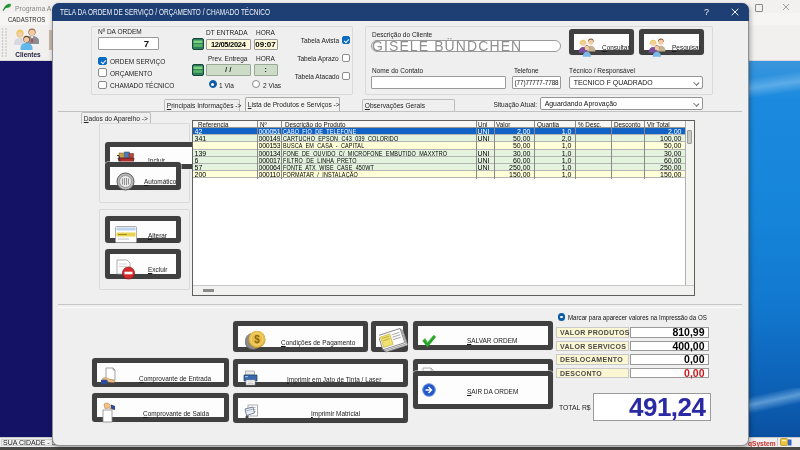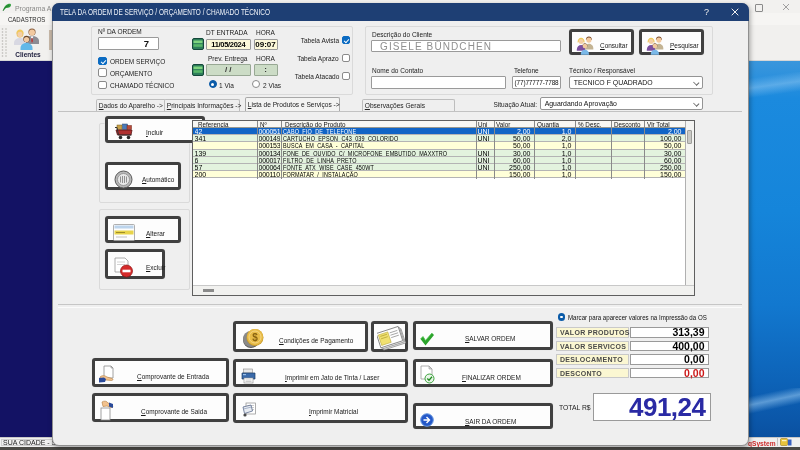--- a/index.html
+++ b/index.html
@@ -3,21 +3,21 @@
 <meta charset="utf-8">
 <style>
 html,body{margin:0;padding:0;}
 body{width:800px;height:450px;overflow:hidden;position:relative;font-family:"Liberation Sans",sans-serif;background:#efefef;}
 .abs{position:absolute;}
 .lbl{position:absolute;font-size:7.5px;color:#222;white-space:nowrap;transform:scale(.87,1);transform-origin:0 0;}
 .lbl.ra{transform-origin:100% 0;text-align:right;}
 .fld{position:absolute;background:#fff;border:1px solid #9a9a9a;border-radius:1px;box-sizing:border-box;}
 .cream{background:#fcf8d9;}
 .grn{background:#ccdcc6;border:1px solid #98a894;}
-.btn{position:absolute;background:#fdfdfd;border:3px solid #404040;border-radius:3px;box-sizing:border-box;box-shadow:0 0 0 0.5px #e8e8e8;}
+.btn{position:absolute;background:#fdfdfd;border:5px solid #404040;border-radius:3px;box-sizing:border-box;box-shadow:0 0 0 0.5px #e8e8e8;}
 .btn .t{position:absolute;font-size:7.5px;color:#1a1a1a;white-space:nowrap;transform:scale(.86,1);transform-origin:0 0;}
 .cb{position:absolute;width:8.5px;height:8.5px;box-sizing:border-box;border:1px solid #8a8a8a;border-radius:2px;background:#fff;}
 .cb.on{background:#0b6bc2;border-color:#0b6bc2;}
 .cb.on:after{content:"";position:absolute;left:1.5px;top:2px;width:4px;height:2px;border-left:1.2px solid #fff;border-bottom:1.2px solid #fff;transform:rotate(-48deg);}
 .u{text-decoration:underline;}
 .tab{position:absolute;top:99px;height:12px;background:#efefef;border:1px solid #bdbdbd;border-bottom:none;border-radius:2px 2px 0 0;font-size:7.5px;color:#222;line-height:12px;white-space:nowrap;box-sizing:border-box;}
 .tab i{font-style:normal;display:inline-block;transform:scale(.88,1);transform-origin:0 0;padding-left:2px;}
 .gb{position:absolute;border:1px solid #dadada;border-radius:2px;}
 .ddown{position:absolute;background:#fff;border:1px solid #949494;border-radius:2px;box-sizing:border-box;font-size:7.5px;color:#111;}
 .ddown span.tx{display:inline-block;transform:scale(.92,1);transform-origin:0 0;padding-left:4px;white-space:nowrap;}
@@ -133,21 +133,21 @@
 <div class="lbl" style="left:109.5px;top:68.5px;">ORÇAMENTO</div>
 <div class="cb" style="left:98px;top:80.5px;"></div>
 <div class="lbl" style="left:109.5px;top:81px;">CHAMADO TÉCNICO</div>
 <div class="lbl" style="left:206px;top:27.5px;">DT ENTRADA</div>
 <div class="lbl" style="left:255.5px;top:27.5px;">HORA</div>
 <svg class="abs" style="left:192px;top:38px;" width="12" height="12" viewBox="0 0 12 12">
     <rect x="0.5" y="0.5" width="11" height="11" rx="1.5" fill="#2e7d5b" stroke="#14483a" stroke-width="1"></rect>
     <rect x="1.5" y="2.5" width="9" height="2.6" fill="#7ed47e"></rect>
     <rect x="1.5" y="6.2" width="9" height="2.6" fill="#58b868"></rect>
   </svg>
-<div class="fld cream" style="left:206px;top:38.5px;width:44.5px;height:11.5px;font-size:7.5px;font-weight:bold;text-align:center;line-height:10.5px;letter-spacing:-0.3px;">11/05/2024</div>
+<div class="fld cream" style="left:206px;top:38.5px;width:44.5px;height:11.5px;font-size:7.5px;font-weight:bold;text-align:center;line-height:10.5px;letter-spacing:-0.3px;">12/05/2024</div>
 <div class="fld cream" style="left:253.5px;top:38.5px;width:24px;height:11.5px;font-size:8px;font-weight:bold;text-align:center;line-height:10.5px;">09:07</div>
 <div class="lbl" style="left:208px;top:53.5px;">Prev. Entrega</div>
 <div class="lbl" style="left:255.5px;top:53.5px;">HORA</div>
 <svg class="abs" style="left:192px;top:63.5px;" width="12" height="12" viewBox="0 0 12 12">
     <rect x="0.5" y="0.5" width="11" height="11" rx="1.5" fill="#2e7d5b" stroke="#14483a" stroke-width="1"></rect>
     <rect x="1.5" y="2.5" width="9" height="2.6" fill="#7ed47e"></rect>
     <rect x="1.5" y="6.2" width="9" height="2.6" fill="#58b868"></rect>
   </svg>
 <div class="fld grn" style="left:206px;top:64px;width:44.5px;height:11.5px;font-size:8px;font-weight:bold;text-align:center;line-height:10.5px;color:#333;">/ /</div>
 <div class="fld grn" style="left:253.5px;top:64px;width:24px;height:11.5px;font-size:8px;font-weight:bold;text-align:center;line-height:10.5px;color:#333;">:</div>
@@ -158,21 +158,21 @@
 <div class="lbl" style="left:262.5px;top:80.5px;">2 Vias</div>
 <div class="lbl ra" style="right:461px;top:36px;">Tabela Avista</div>
 <div class="cb on" style="left:341.5px;top:35.5px;"></div>
 <div class="lbl ra" style="right:461px;top:54px;">Tabela Aprazo</div>
 <div class="cb" style="left:341.5px;top:53.5px;"></div>
 <div class="lbl ra" style="right:461px;top:72px;">Tabela Atacado</div>
 <div class="cb" style="left:341.5px;top:71.5px;"></div>
 
 <div class="gb" style="left:365px;top:25.5px;width:345.5px;height:67px;"></div>
 <div class="lbl" style="left:372px;top:29.5px;">Descrição do Cliente</div>
-<div class="fld" style="left:371px;top:39.5px;width:190px;height:12.5px;font-size:10px;color:#8f8f8f;line-height:11.5px;padding-left:8px;letter-spacing:1.1px;">GISELE BÜNDCHEN</div>
+<div class="fld" style="left:371px;top:39.5px;width:190px;height:12.5px;font-size:14px;color:#8f8f8f;line-height:11.5px;padding-left:0;letter-spacing:1.1px;border-radius:6px;">GISELE BÜNDCHEN</div>
 <div class="btn" style="left:569px;top:29px;width:64.5px;height:26px;">
 <svg class="abs" style="left:3px;top:3px;" width="20" height="20" viewBox="0 0 20 20">
       <path d="M2.6 7.2 C2.6 4.4 4.2 2.8 6.1 2.8 C8 2.8 9.6 4.4 9.6 7.2 C9.6 8.4 8.6 6.2 6.1 6.2 C3.6 6.2 2.6 8.4 2.6 7.2 Z" fill="#ecc954"></path>
       <circle cx="6.1" cy="6.6" r="2.5" fill="#f4cfa5"></circle>
       <path d="M1.8 14.8 C1.8 11.6 3.8 10 6.1 10 C8.4 10 10.4 11.6 10.4 14.8 L10.4 15.8 L1.8 15.8 Z" fill="#7c4fa0"></path>
       <path d="M10.9 4.8 C10.9 2.7 12.3 1.5 13.9 1.5 C15.5 1.5 16.9 2.7 16.9 4.8 C16.9 5.7 16.2 4 13.9 4 C11.6 4 10.9 5.7 10.9 4.8 Z" fill="#7a4a28"></path>
       <circle cx="13.9" cy="5.1" r="2.6" fill="#f2c9a0"></circle>
       <path d="M10.2 13.2 C10.2 10.2 11.9 8.7 13.9 8.7 C15.9 8.7 18.3 10.2 18.3 13.2 L18.3 14.4 L10.2 14.4 Z" fill="#c3b393"></path>
       <path d="M7.4 11.2 C7.4 9.4 8.6 8.3 9.9 8.3 C11.2 8.3 12.4 9.4 12.4 11.2 C12.4 12 11.7 10.5 9.9 10.5 C8.1 10.5 7.4 12 7.4 11.2 Z" fill="#6e4a2a"></path>
       <circle cx="9.9" cy="11" r="2.3" fill="#f2c9a0"></circle>
@@ -194,31 +194,31 @@
     </svg>
 <div class="t" style="left:28px;top:8.5px;"><span class="u">P</span>esquisar</div>
   </div>
 <div class="lbl" style="left:372px;top:66px;">Nome do Contato</div>
 <div class="fld" style="left:371px;top:76px;width:135px;height:12.5px;"></div>
 <div class="lbl" style="left:514px;top:66px;">Telefone</div>
 <div class="fld" style="left:512px;top:76px;width:49px;height:12.5px;font-size:6.4px;line-height:11px;text-align:center;color:#111;letter-spacing:-0.1px;">(77)77777-7788</div>
 <div class="lbl" style="left:569px;top:66px;">Técnico / Responsável</div>
 <div class="ddown" style="left:569px;top:75.5px;width:134px;height:13px;line-height:12px;"><span class="tx">TECNICO F QUADRADO</span><span class="ar"></span></div>
 
-<div class="tab" style="left:96px;width:70px;"><i><span class="u">D</span>ados do Aparelho -&gt;</i></div>
+<div class="tab" style="left:81px;width:70px;margin-top:13px;"><i><span class="u">D</span>ados do Aparelho -&gt;</i></div>
 <div class="tab" style="left:164px;width:76px;"><i><span class="u">P</span>rincipais Informações -&gt;</i></div>
 <div class="tab" style="left:341px;width:93px;margin-left:21px;"><i><span class="u">O</span>bservações Gerais</i></div>
 <div class="abs" style="left:58px;top:110.5px;width:684px;height:1px;background:#c2c2c2;"></div>
 <div class="tab" style="left:245px;top:97px;width:95px;height:14px;line-height:14px;background:#f3f3f2;border-color:#a8a8a8;"><i><span class="u">L</span>ista de Produtos e Serviços -&gt;</i></div>
 <div class="lbl ra" style="right:263px;top:100px;">Situação Atual:</div>
 <div class="ddown" style="left:540px;top:97px;width:163px;height:13px;line-height:12px;"><span class="tx">Aguardando Aprovação</span><span class="ar"></span></div>
 
 <div class="gb" style="left:99px;top:123px;width:89px;height:78px;"></div>
 <div class="gb" style="left:99px;top:208.5px;width:89px;height:79.5px;"></div>
-<div class="btn" style="left:105px;top:116px;width:100px;height:26.5px;">
+<div class="btn" style="left:105px;top:142px;width:100px;height:26.5px;">
 <svg class="abs" style="left:6px;top:4px;" width="21" height="18" viewBox="0 0 21 18">
       <rect x="3" y="2" width="5" height="4.5" fill="#c8a24a" stroke="#7a5c1a" stroke-width="0.5"></rect>
       <rect x="8.5" y="1" width="5" height="5.5" fill="#4a7ab8" stroke="#24456e" stroke-width="0.5"></rect>
       <rect x="13" y="2.5" width="4.5" height="4" fill="#b84a3a" stroke="#6e2416" stroke-width="0.5"></rect>
       <path d="M2 7 L18 7 L17 12 L3.5 12 Z" fill="#b03030" stroke="#5c1414" stroke-width="0.8"></path>
       <path d="M1 4.5 L3 4.5 L4.5 12 L17.5 12" fill="none" stroke="#333" stroke-width="1"></path>
       <circle cx="6.5" cy="14.5" r="1.8" fill="#2a2a2a"></circle>
       <circle cx="14.5" cy="14.5" r="1.8" fill="#2a2a2a"></circle>
     </svg>
 <div class="t" style="left:38px;top:9px;"><span class="u">I</span>ncluir</div>
@@ -239,21 +239,21 @@
 <div class="btn" style="left:105px;top:216px;width:76px;height:27px;">
 <svg class="abs" style="left:5px;top:5px;" width="22" height="17" viewBox="0 0 22 17">
       <rect x="0.5" y="0.5" width="21" height="16" rx="1" fill="#fdfdfd" stroke="#9a9a9a" stroke-width="0.8"></rect>
       <rect x="1.5" y="1.5" width="19" height="3" fill="#bcd4ec"></rect>
       <rect x="1.5" y="6.5" width="19" height="4" fill="#e8d44a"></rect>
       <line x1="3" y1="8.5" x2="12" y2="8.5" stroke="#8a7a20" stroke-width="0.8"></line>
       <line x1="3" y1="13" x2="14" y2="13" stroke="#b0b0b0" stroke-width="0.8"></line>
     </svg>
 <div class="t" style="left:38px;top:9.5px;"><span class="u">A</span>lterar</div>
   </div>
-<div class="btn" style="left:105px;top:248.5px;width:60px;height:30px;">
+<div class="btn" style="left:105px;top:248.5px;width:76px;height:30px;">
 <svg class="abs" style="left:6px;top:5px;" width="20" height="21" viewBox="0 0 20 21">
       <path d="M1 1 L11 1 L14 4 L14 15 L1 15 Z" fill="#fff" stroke="#9a9a9a" stroke-width="0.8"></path>
       <line x1="3" y1="5" x2="11" y2="5" stroke="#c0c0c0" stroke-width="0.7"></line>
       <line x1="3" y1="7.5" x2="11" y2="7.5" stroke="#c0c0c0" stroke-width="0.7"></line>
       <circle cx="12.5" cy="14" r="6" fill="#d42a2a" stroke="#8e1010" stroke-width="0.7"></circle>
       <rect x="8.5" y="12.7" width="8" height="2.6" fill="#fff"></rect>
     </svg>
 <div class="t" style="left:38px;top:11px;"><span class="u">E</span>xcluir</div>
   </div>
 
@@ -425,33 +425,33 @@
   </div>
 <div class="btn" style="left:413px;top:359px;width:140px;height:28px;">
 <svg class="abs" style="left:4px;top:3px;" width="15" height="19" viewBox="0 0 15 19">
       <path d="M1 1 L9 1 L12 4 L12 14 L1 14 Z" fill="#fff" stroke="#9a9a9a" stroke-width="0.8"></path>
       <path d="M9 1 L9 4 L12 4 Z" fill="#d8d8d8" stroke="#9a9a9a" stroke-width="0.6"></path>
       <circle cx="9.5" cy="13.5" r="4.5" fill="#e8f5e8" stroke="#2a9a2a" stroke-width="0.9"></circle>
       <path d="M7.3 13.5 L9 15.2 L12 11.8" fill="none" stroke="#1e8a1e" stroke-width="1.3"></path>
     </svg>
 <div class="t" style="left:46px;top:10.5px;"><span class="u">F</span>INALIZAR ORDEM</div>
   </div>
-<div class="btn" style="left:413px;top:403px;width:140px;height:26px;text-decoration:underline;">
+<div class="btn" style="left:413px;top:371px;width:140px;height:38px;text-decoration:underline;">
 <svg class="abs" style="left:3.5px;top:7px;" width="14" height="14" viewBox="0 0 14 14">
       <circle cx="7" cy="7" r="6.3" fill="#2458c8" stroke="#6a9ae0" stroke-width="1"></circle>
       <path d="M3.5 7 L8.5 7 M6.5 4 L9.5 7 L6.5 10" fill="none" stroke="#fff" stroke-width="1.4"></path>
     </svg>
 <div class="t" style="left:49px;top:11px;"><span class="u">S</span>AIR DA ORDEM</div>
   </div>
 
 <div class="abs" style="left:557.5px;top:313px;width:7.5px;height:7.5px;border-radius:50%;background:#0b5ba8;"></div>
 <div class="abs" style="left:560px;top:315.5px;width:2.5px;height:2.5px;border-radius:50%;background:#fff;"></div>
 <div class="abs" style="left:568px;top:312.5px;font-size:7.5px;color:#111;white-space:nowrap;transform:scale(.82,1);transform-origin:0 0;">Marcar para aparecer valores na Impressão da OS</div>
 <div class="vlbl" style="top:327px;">VALOR PRODUTOS</div>
-<div class="vfld" style="top:327px;">313,39</div>
+<div class="vfld" style="top:327px;">810,99</div>
 <div class="vlbl" style="top:340.5px;">VALOR SERVICOS</div>
 <div class="vfld" style="top:340.5px;">400,00</div>
 <div class="vlbl" style="top:354px;">DESLOCAMENTO</div>
 <div class="vfld" style="top:354px;">0,00</div>
 <div class="vlbl" style="top:367.5px;">DESCONTO</div>
 <div class="vfld" style="top:367.5px;color:#cc1818;">0,00</div>
 <div class="abs" style="left:558.5px;top:402.5px;font-size:8px;color:#222;transform:scale(.85,1);transform-origin:0 0;">TOTAL R$</div>
 <div class="abs" style="left:593px;top:392.5px;width:117.5px;height:28px;background:#fff;border:1px solid #9a9a9a;box-sizing:border-box;font-size:26px;font-weight:bold;color:#2a2aa4;text-align:right;line-height:27px;padding-right:4px;letter-spacing:-0.5px;">491,24</div>
 
 </body></html>

